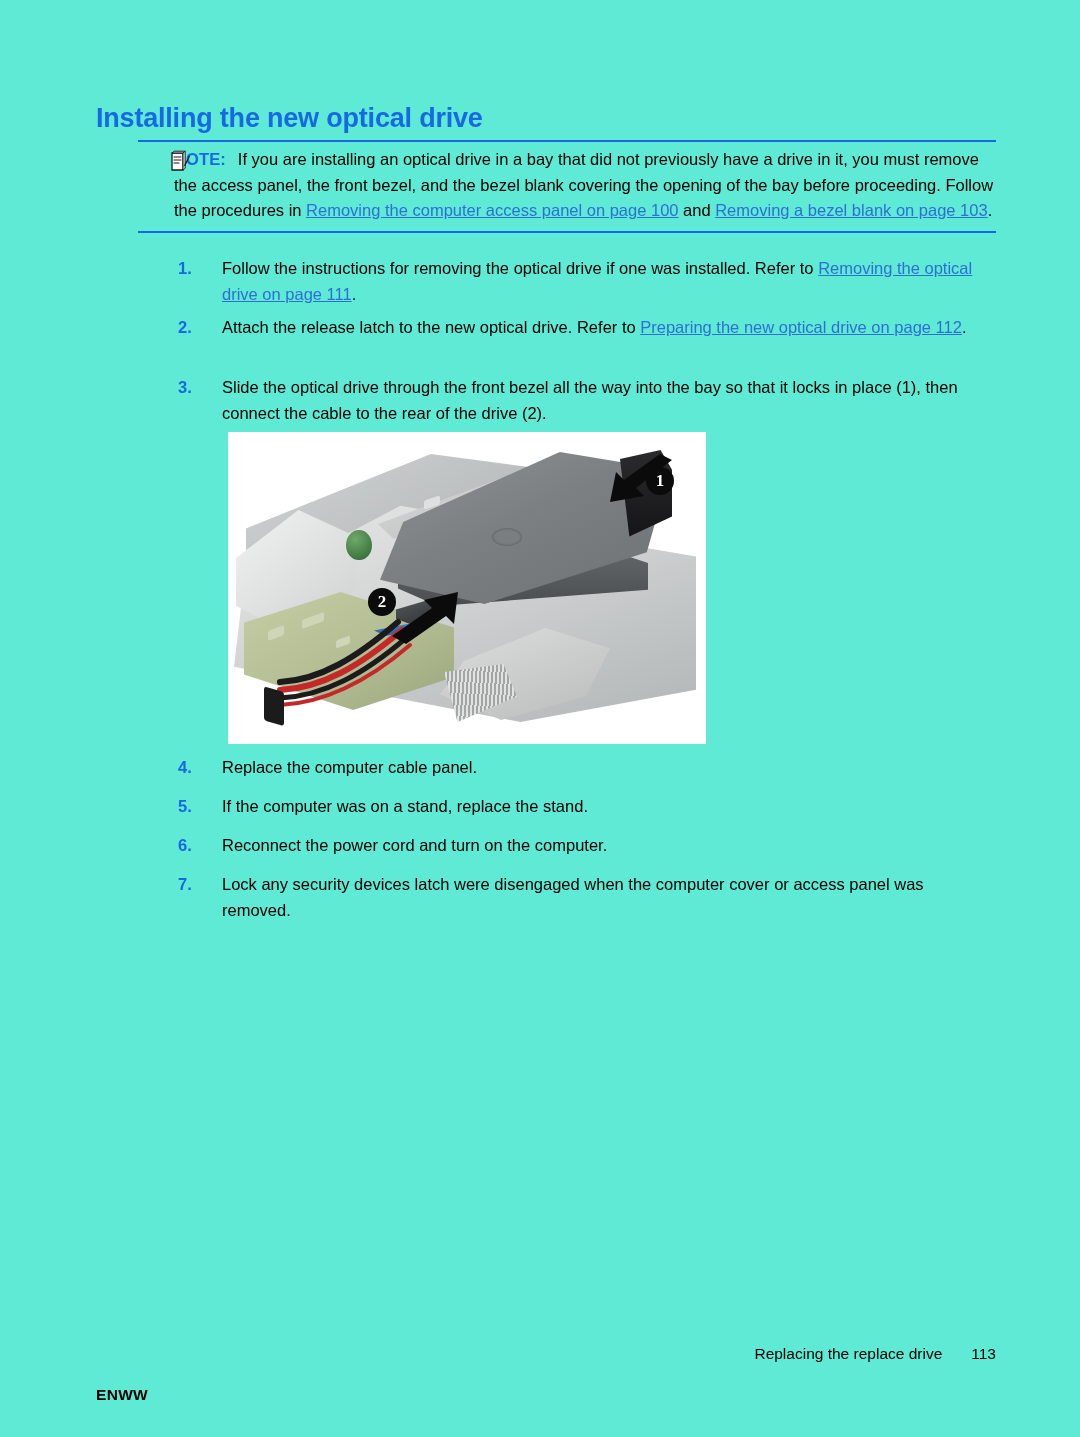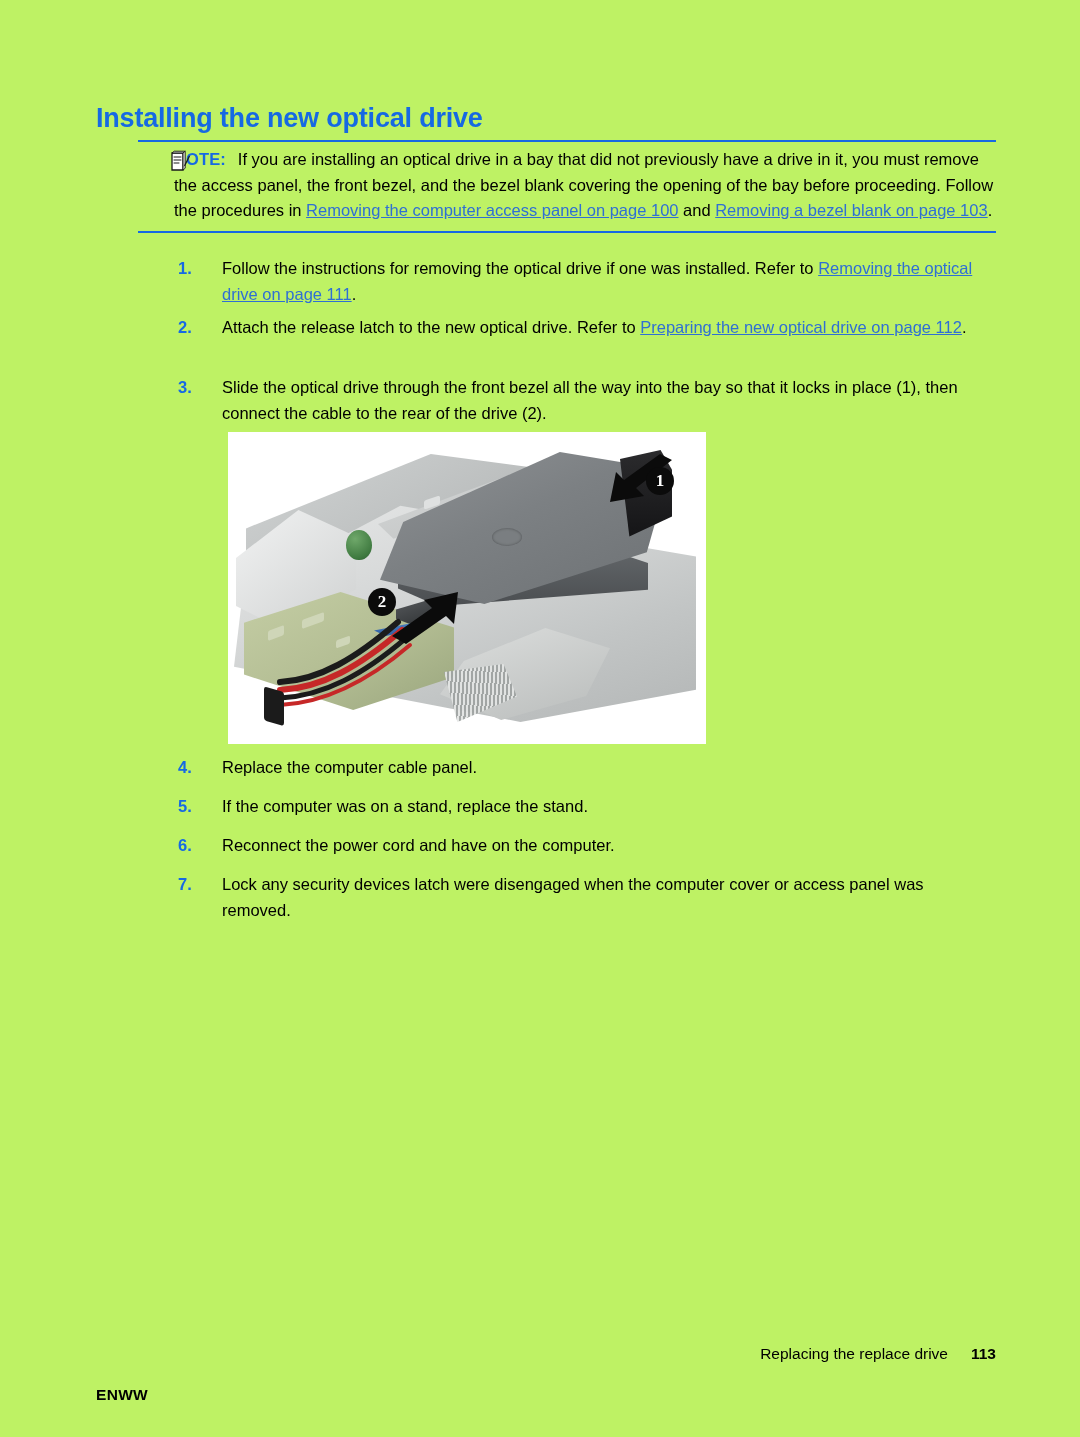--- a/index.html
+++ b/index.html
@@ -12,21 +12,21 @@
     height: 1437px;
     font-family: "Liberation Sans", sans-serif;
     color: #000000;
     position: relative;
     overflow: hidden;
   }
 
   .page {
     position: absolute;
     inset: 0;
-    background: #bef264;
+    background: #5eead4;
   }
 
   
   .page-title {
     position: absolute;
     left: 96px;
     top: 103px;
     font-size: 27px;
     font-weight: bold;
     color: #1669e3;
@@ -275,22 +275,22 @@
   }
   .footer-right {
     position: absolute;
     right: 84px;
     top: 1345px;
     font-size: 15.5px;
     white-space: nowrap;
   }
   .footer-pageno {
     display: inline-block;
-    margin-left: 23px;
-    font-weight: bold;
+    margin-left: 29px;
+    font-weight: normal;
   }
 </style>
 </head>
 <body>
 
 <div class="page">
 
   <div class="page-title">Installing the new optical drive</div>
 
   <div class="note-block">
@@ -335,21 +335,21 @@
       <span class="step-text">Replace the computer cable panel.</span>
     </div>
 
     <div class="step" style="top:794px;">
       <span class="step-num">5.</span>
       <span class="step-text">If the computer was on a stand, replace the stand.</span>
     </div>
 
     <div class="step" style="top:833px;">
       <span class="step-num">6.</span>
-      <span class="step-text">Reconnect the power cord and have on the computer.</span>
+      <span class="step-text">Reconnect the power cord and turn on the computer.</span>
     </div>
 
     <div class="step" style="top:872px;">
       <span class="step-num">7.</span>
       <span class="step-text">Lock any security devices latch were disengaged when the computer cover or access panel was removed.</span>
     </div>
 
   </div>
 
   <div class="figure">

